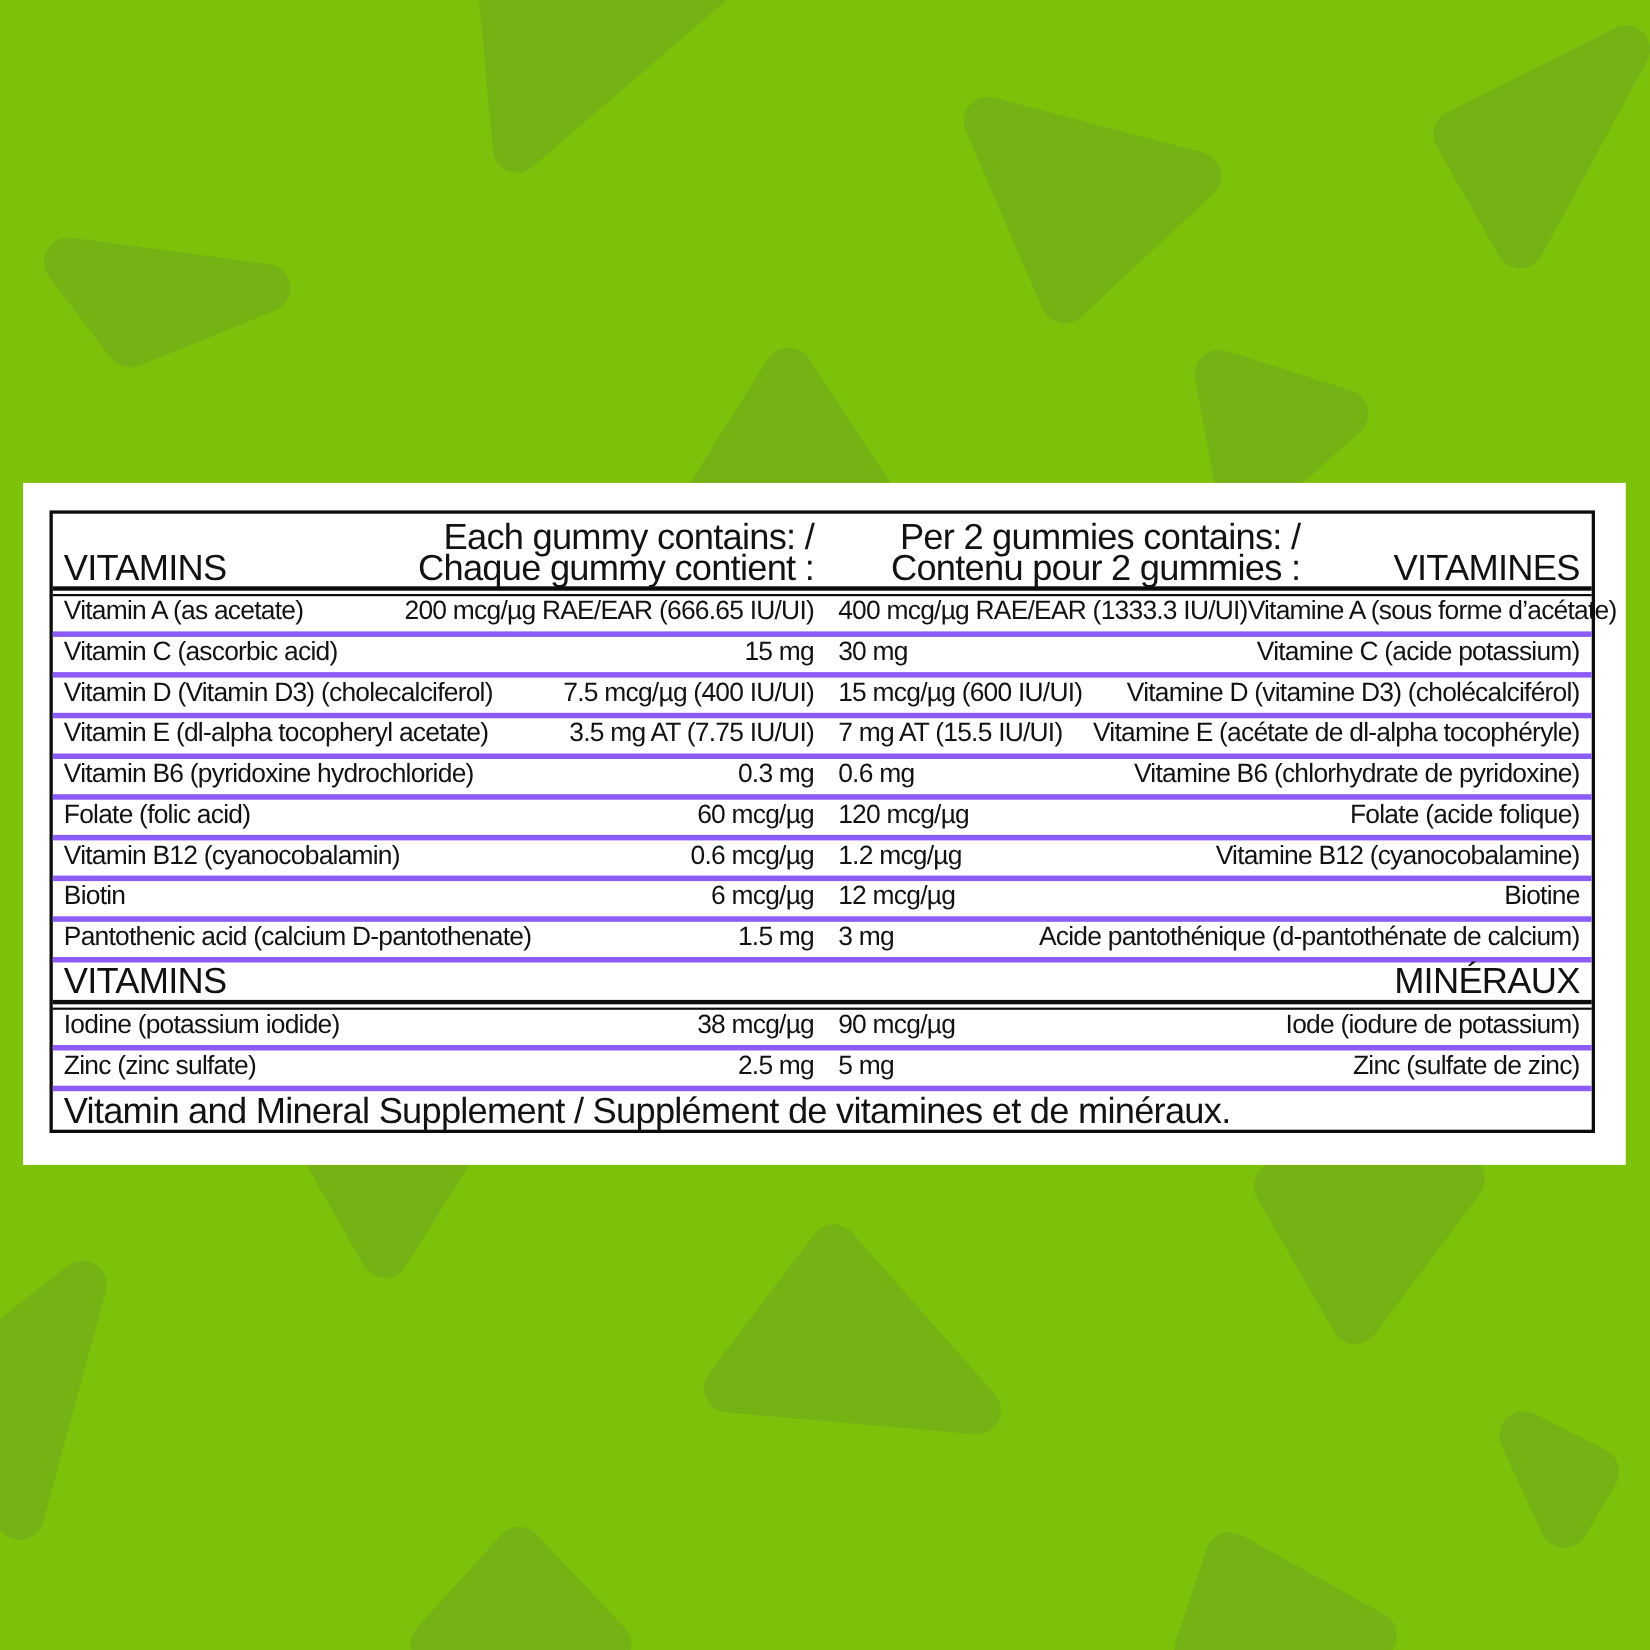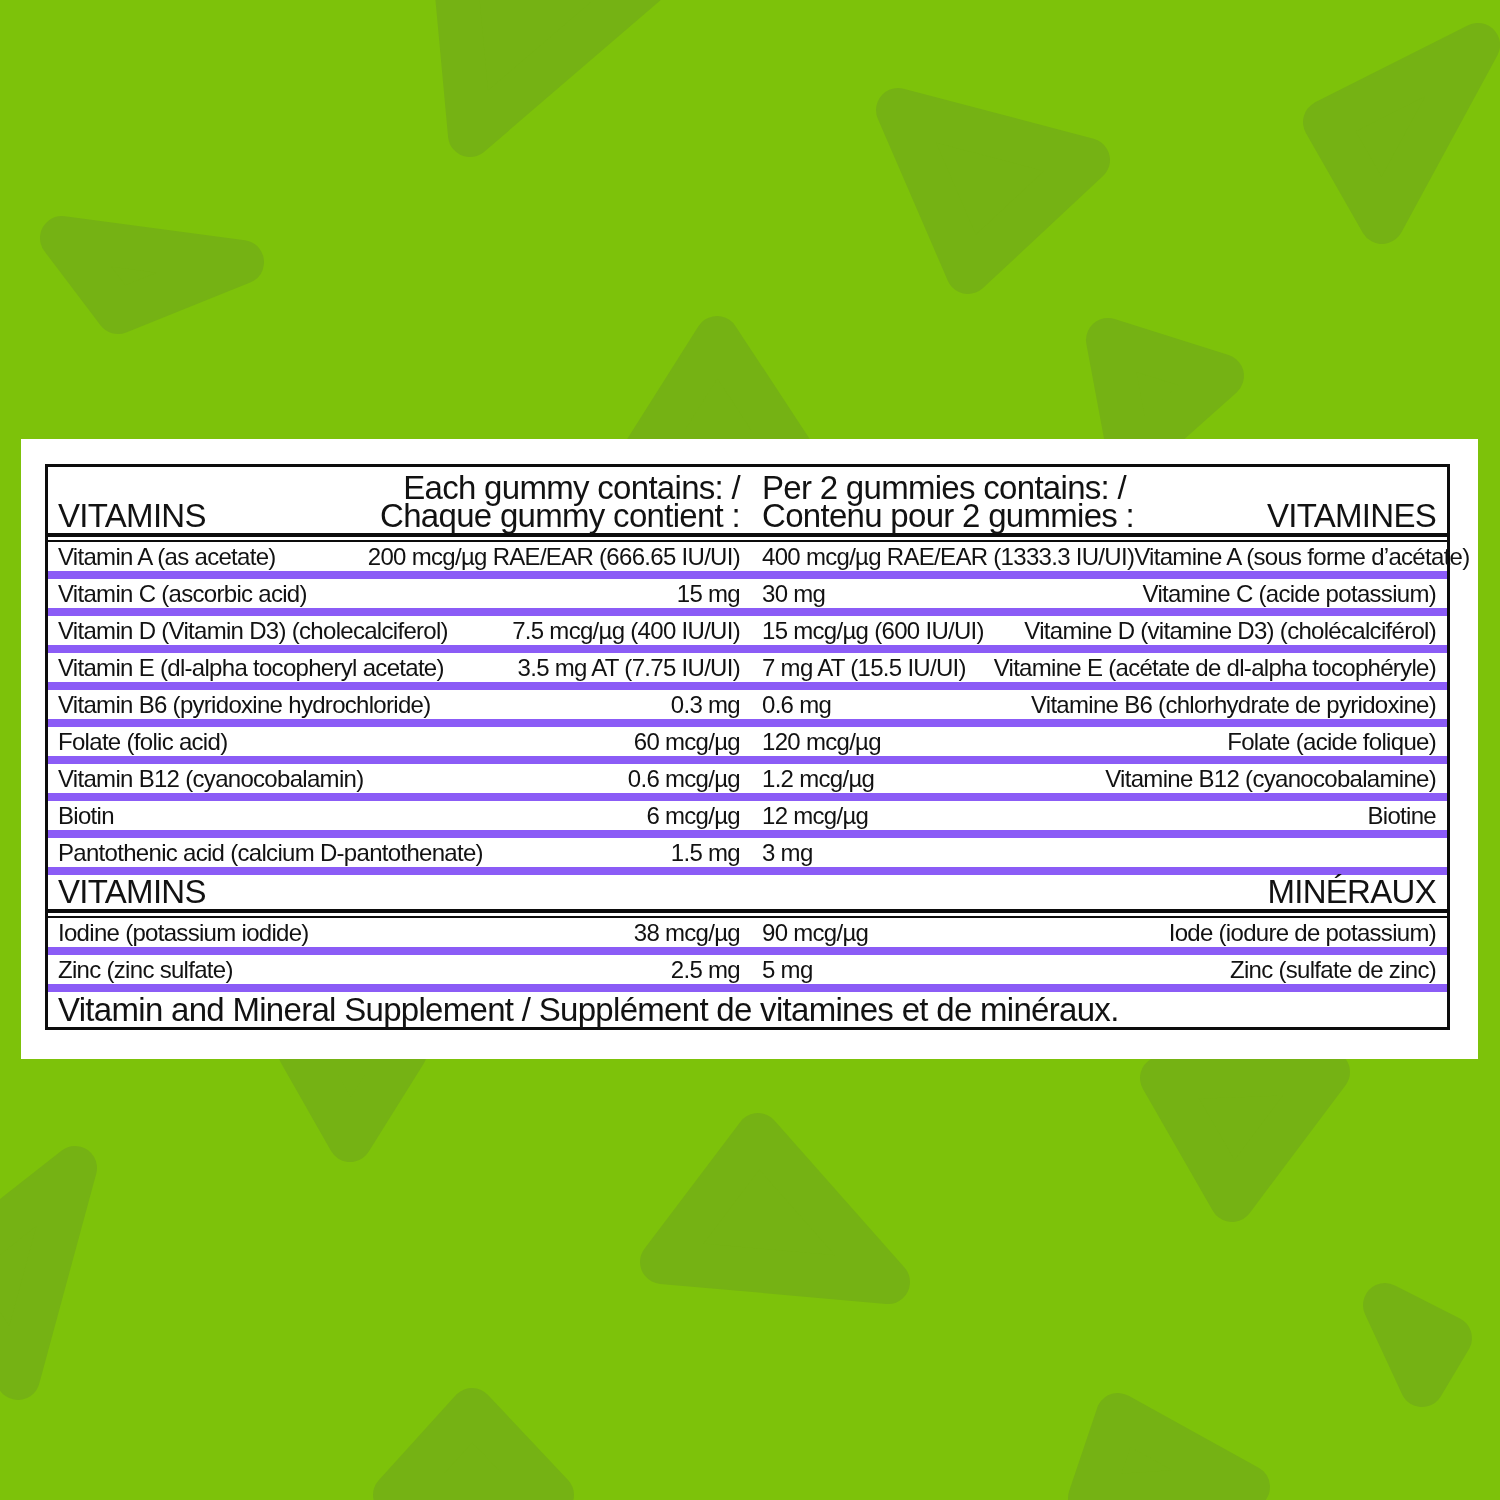--- a/index.html
+++ b/index.html
@@ -27,24 +27,24 @@
   .hdr .h-left{
     width:692px;display:flex;justify-content:space-between;align-items:flex-end;
     padding-left:10px;
   }
   .hdr .h-right{
     flex:1;display:flex;justify-content:space-between;align-items:flex-end;
     padding-left:22px;padding-right:11px;
   }
   .b{font-weight:normal;font-size:33px;line-height:28px;}
   .h-each{text-align:right;}
-  .h-per2{text-align:left;}
+  .h-per2{text-align:right;margin-left:48px;}
   .rule-double{height:9px;border-top:4px solid #0c0c0c;border-bottom:2px solid #0c0c0c;}
   .row{
-    display:flex;align-items:center;height:37px;border-bottom:8px solid #8b5cf6;
+    display:flex;align-items:flex-start;height:37px;border-bottom:5px solid #8b5cf6;
     font-size:24px;
   }
   .c-left{
     width:692px;display:flex;justify-content:space-between;align-items:center;
     padding-left:10px;
   }
   .c-right{
     flex:1;display:flex;justify-content:space-between;align-items:center;
     padding-left:22px;padding-right:11px;min-width:0;
   }
@@ -180,20 +180,21 @@
             <span>Biotine</span>
           </div>
       </div>
       <div class="row">
         <div class="c-left">
             <span>Pantothenic acid (calcium D-pantothenate)</span>
             <span>1.5 mg</span>
           </div>
         <div class="c-right">
             <span>3 mg</span>
+            <span>Acide pantothénique (d-pantothénate de calcium)</span>
           </div>
       </div>
 
       <div class="sec">
         <span class="b">VITAMINS</span>
         <span class="b">MINÉRAUX</span>
       </div>
       <div class="rule-double"></div>
 
       <div class="row">

